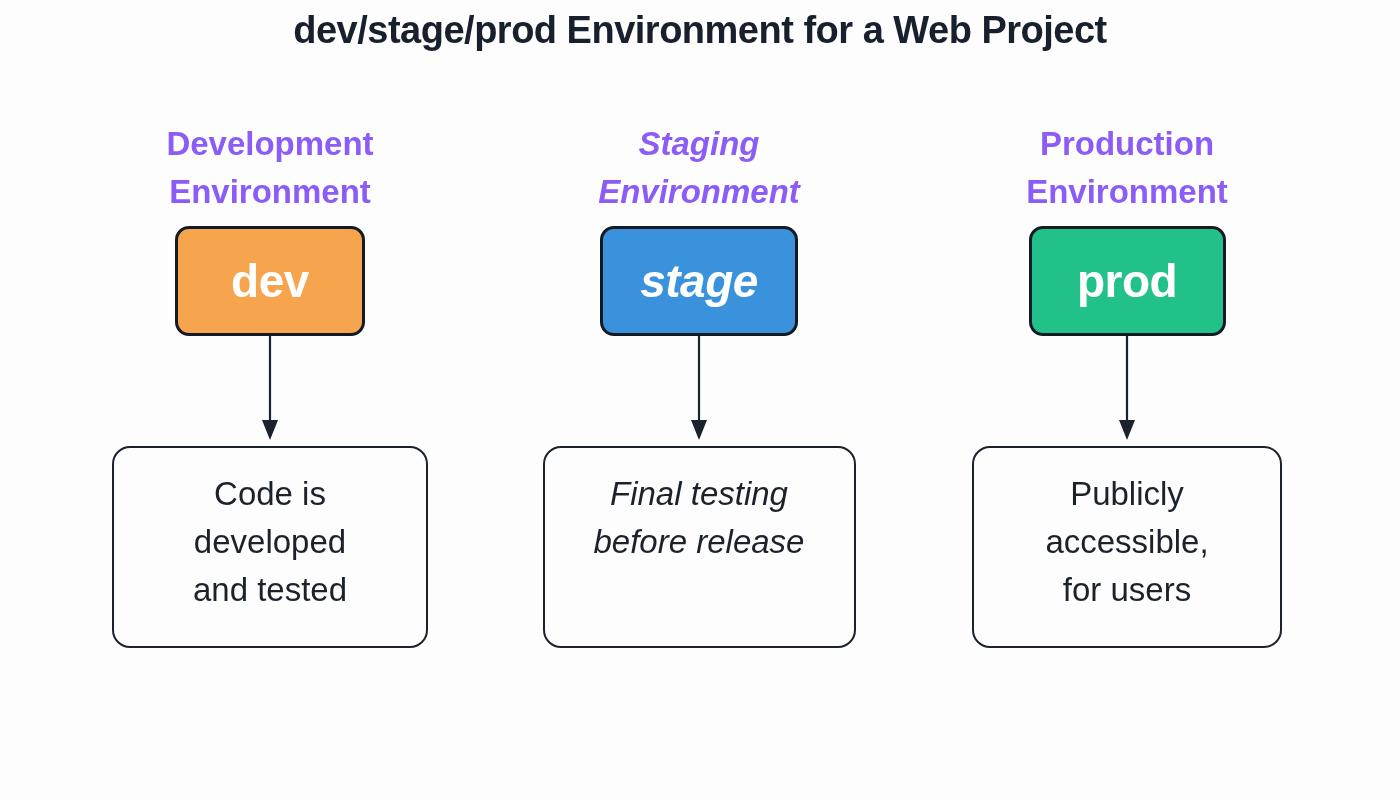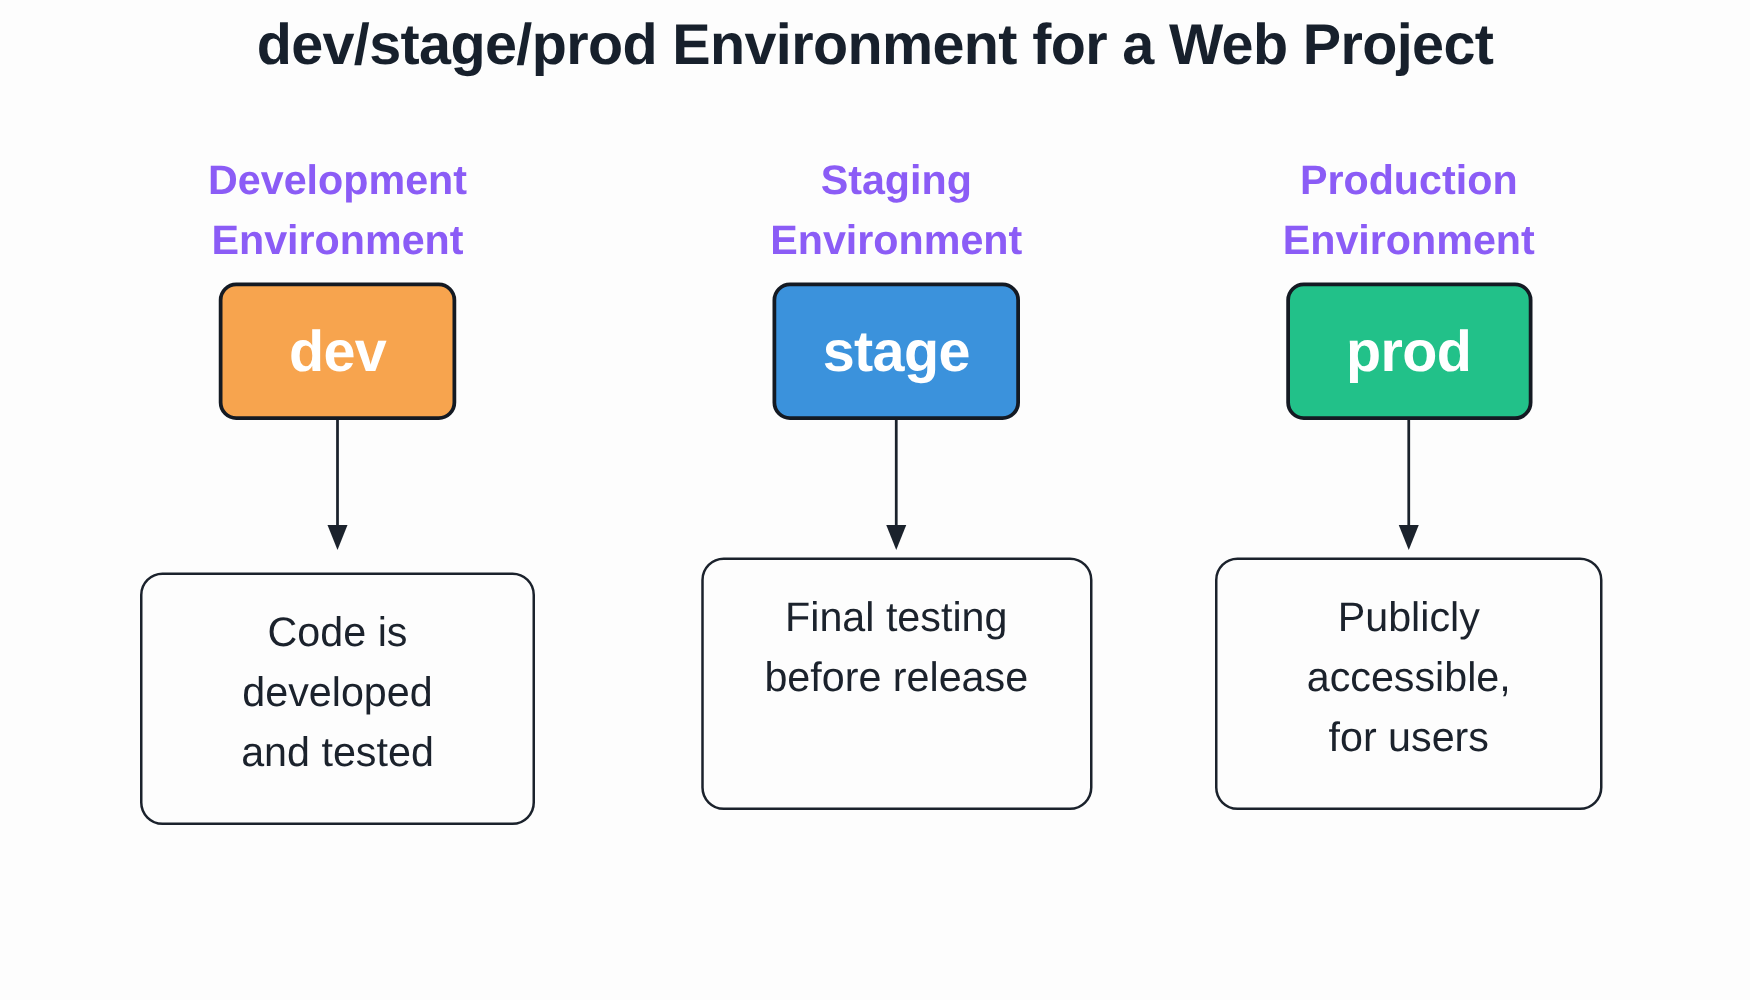--- a/index.html
+++ b/index.html
@@ -22,35 +22,35 @@
     height: 800px;
   }
 
   
   .diagram-title {
     position: absolute;
     top: 8px;
     left: 0;
     width: 1400px;
     text-align: center;
-    font-size: 46px;
+    font-size: 38px;
     font-weight: bold;
     letter-spacing: -0.5px;
     color: #17202c;
     line-height: 1.2;
   }
 
   
   .column {
     position: absolute;
     top: 120px;
     width: 420px;
   }
   .col-dev   { left: 60px;  }
-  .col-stage { left: 507px; }
+  .col-stage { left: 489px; font-style: italic; }
   .col-prod  { left: 917px; }
 
   .column-header {
     text-align: center;
     font-size: 33px;
     font-weight: bold;
     line-height: 1.45;
     color: #8b5cf6;
     white-space: pre-line;
     height: 100px;
@@ -106,21 +106,21 @@
     border-radius: 18px;
     background: #fdfdfd;
     box-sizing: border-box;
     padding: 22px 16px 0 16px;
     text-align: center;
     font-size: 33px;
     line-height: 1.45;
     color: #1b222c;
     white-space: pre-line;
   }
-  .desc-dev   { width: 316px; margin-top: 12px; }
+  .desc-dev   { width: 316px; }
   .desc-stage { width: 313px; }
   .desc-prod  { width: 310px; }
 </style>
 </head>
 <body>
 
 <div id="diagram-root">
 
   <div class="diagram-title">dev/stage/prod Environment for a Web Project</div>
 

